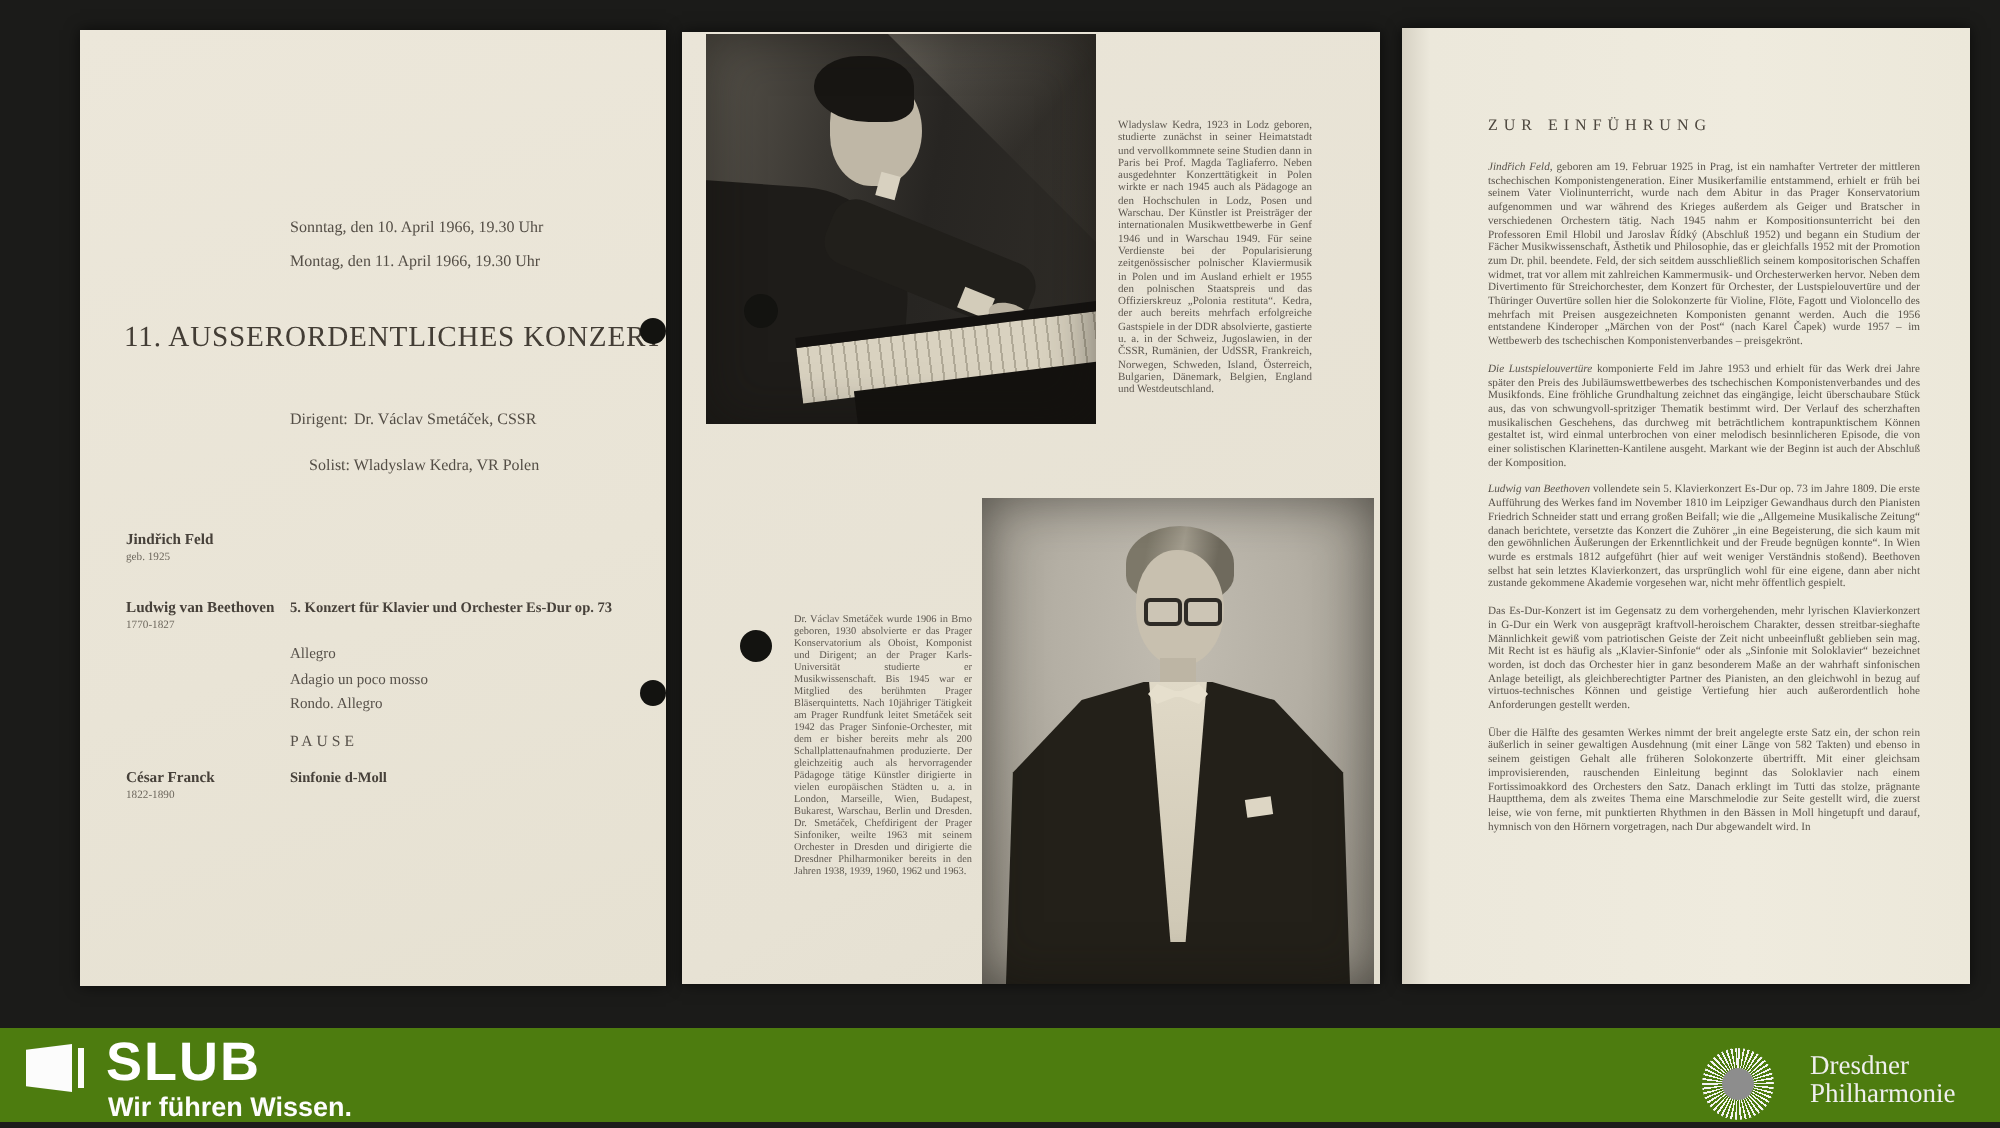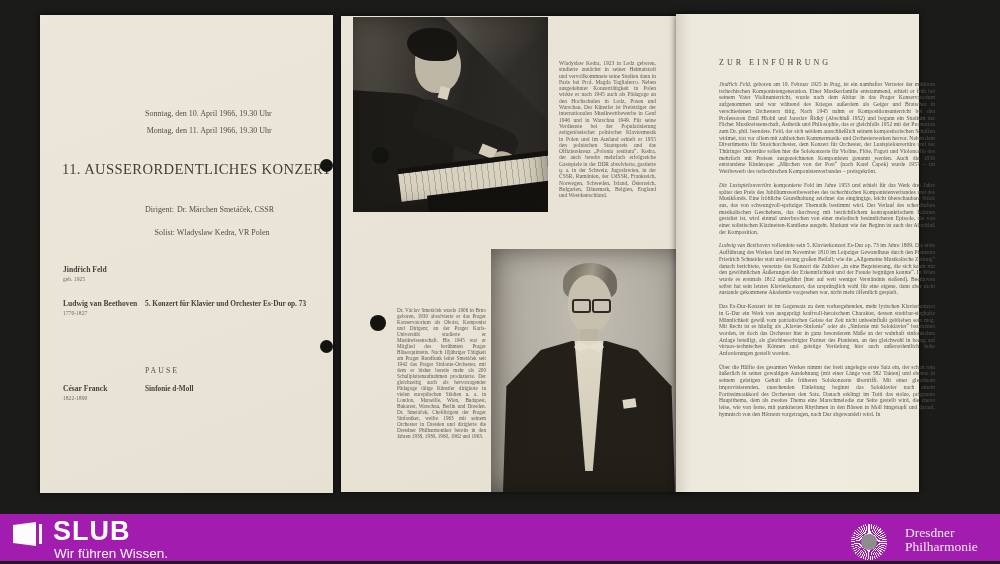--- a/index.html
+++ b/index.html
@@ -4,26 +4,26 @@
 <style>
   html,body{margin:0;padding:0;}
   body{
     width:1000px;height:564px;position:relative;overflow:hidden;
     background:#1b1b19;
     font-family:"Liberation Serif","DejaVu Serif",serif;
   }
   .page{position:absolute;box-shadow:0 0 7px rgba(0,0,0,.6);}
   .page-left{left:40px;top:15px;width:293px;height:478px;background:linear-gradient(160deg,#ece7da 0%,#e9e4d6 60%,#e6e1d2 100%);}
   .page-middle{left:341px;top:16px;width:349px;height:476px;background:linear-gradient(150deg,#eae5d8 0%,#e7e2d4 70%,#e3ded0 100%);}
-  .page-right{left:676px;top:14px;width:243px;height:478px;background:linear-gradient(90deg,#d6d1c3 0px,#ece8db 14px,#efebde 60%,#ece8da 100%);}
+  .page-right{left:701px;top:14px;width:284px;height:478px;background:linear-gradient(90deg,#d6d1c3 0px,#ece8db 14px,#efebde 60%,#ece8da 100%);}
   .abs{position:absolute;}
   .hole{position:absolute;border-radius:50%;background:#131310;}
   
   .venue{left:22px;top:42px;font-size:8px;letter-spacing:1.75px;color:#4c463e;white-space:nowrap;}
-  .dates{left:105px;top:90px;font-size:8px;line-height:17px;color:#544e46;white-space:nowrap;text-align:right;}
+  .dates{left:105px;top:90px;font-size:8px;line-height:17px;color:#544e46;white-space:nowrap;}
   .title{left:22px;top:146px;font-size:14.6px;letter-spacing:.4px;color:#433d35;font-weight:400;white-space:nowrap;margin:0;}
   .person{font-size:8px;color:#544e46;white-space:nowrap;left:105px;}
   .plabel{display:inline-block;width:30px;}
   .prog-row{left:23px;right:6px;display:flex;}
   .composer-cell{width:82px;flex:0 0 82px;}
   .composer{font-size:7.6px;font-weight:700;color:#47413a;white-space:nowrap;}
   .life{font-size:5.6px;color:#6e685e;margin-top:1.5px;}
   .work-cell{flex:1;}
   .work{font-size:7.3px;font-weight:700;color:#47413a;white-space:nowrap;}
   .worknote{font-size:6.8px;letter-spacing:1.1px;color:#6f695e;margin-top:4.5px;}
@@ -37,46 +37,46 @@
   .caption1{left:218px;top:44px;width:97px;}
   .caption2{left:56px;top:291px;width:89px;font-size:5.2px;line-height:6px;}
   .shape{position:absolute;}
   .vignette{position:absolute;inset:0;box-shadow:inset 0 0 26px rgba(20,18,14,.55);}
   
   .intro-heading{left:43px;top:44px;font-size:8px;letter-spacing:3px;color:#4c463e;white-space:nowrap;}
   .intro-text{left:43px;top:67px;width:216px;font-size:5.6px;line-height:6.7px;text-align:justify;color:#59534b;hyphens:auto;}
   .intro-text p{margin:0 0 7px 0;}
   .intro-text i{font-style:italic;}
   
-  .bar{position:absolute;left:0;top:514px;width:1000px;height:50px;background:#a21caf;font-family:"Liberation Sans","DejaVu Sans",sans-serif;}
+  .bar{position:absolute;left:0;top:514px;width:1000px;height:50px;background:#4d7c0f;font-family:"Liberation Sans","DejaVu Sans",sans-serif;}
   .slub-mark{position:absolute;left:13px;top:7px;width:30px;height:26px;display:block;}
   .slub-book{position:absolute;left:0;top:1px;width:23px;height:24px;background:#fcfcfc;clip-path:polygon(0 12%,100% 0,100% 100%,0 88%);}
   .slub-spine{position:absolute;left:26px;top:3px;width:2.5px;height:20px;background:#fcfcfc;}
   .slub-name{position:absolute;left:53px;top:3px;font-size:27px;font-weight:700;letter-spacing:1px;color:#ffffff;line-height:28px;}
-  .slub-tag{position:absolute;left:54px;top:32px;font-size:13.5px;font-weight:400;color:#fdfdfd;white-space:nowrap;text-align:right;}
+  .slub-tag{position:absolute;left:54px;top:32px;font-size:13.5px;font-weight:700;color:#fdfdfd;white-space:nowrap;text-align:right;}
   .sunburst{position:absolute;left:851px;top:10px;width:36px;height:36px;border-radius:50%;
     background:repeating-conic-gradient(#f4f4f3 0deg 3.4deg,rgba(244,244,243,0) 3.4deg 7.9deg);}
   .sunburst-core{position:absolute;left:10px;top:10px;width:16px;height:16px;border-radius:50%;background:#8d8d8d;}
   .phil-text{position:absolute;left:905px;top:12px;font-size:13.5px;line-height:14px;color:#efefee;font-family:Liberation Serif, serif;}
   .bottom-strip{position:absolute;left:0;top:561px;width:1000px;height:3px;background:#1d1d1b;}
 </style>
 </head>
 <body>
 
 <div class="abs" style="inset:0;">
 
   <section class="page page-left">
     <div class="abs dates">
       <div>Sonntag, den 10. April 1966, 19.30 Uhr</div>
       <div>Montag, den 11. April 1966, 19.30 Uhr</div>
     </div>
     <h1 class="abs title">11. AUSSERORDENTLICHES KONZERT</h1>
     <div class="abs person" style="top:190px;">
       <span class="plabel">Dirigent:</span>
-      <span>Dr. Märchen Smetáček, CSSR</span>
+      <span>Dr. Václav Smetáček, CSSR</span>
     </div>
     <div class="abs person" style="top:213px;text-align:right;">
       <span class="plabel">Solist:</span>
       <span>Wladyslaw Kedra, VR Polen</span>
     </div>
 
     <div class="abs prog-row" style="top:250px;">
       <div class="composer-cell">
         <div class="composer">Jindřich Feld</div>
         <div class="life">geb. 1925</div>
@@ -86,20 +86,25 @@
     <div class="abs prog-row" style="top:284px;">
       <div class="composer-cell">
         <div class="composer">Ludwig van Beethoven</div>
         <div class="life">1770-1827</div>
       </div>
       <div class="work-cell">
         <div class="work">5. Konzert für Klavier und Orchester Es-Dur op. 73</div>
       </div>
     </div>
 
+    <div class="abs movements" style="top:306px;">
+      <div>Allegro</div>
+      <div>Adagio un poco mosso</div>
+      <div>Rondo. Allegro</div>
+    </div>
 
     <div class="abs pause" style="top:351px;">PAUSE</div>
 
     <div class="abs prog-row" style="top:369px;">
       <div class="composer-cell">
         <div class="composer">César Franck</div>
         <div class="life">1822-1890</div>
       </div>
       <div class="work-cell">
         <div class="work">Sinfonie d-Moll</div>

